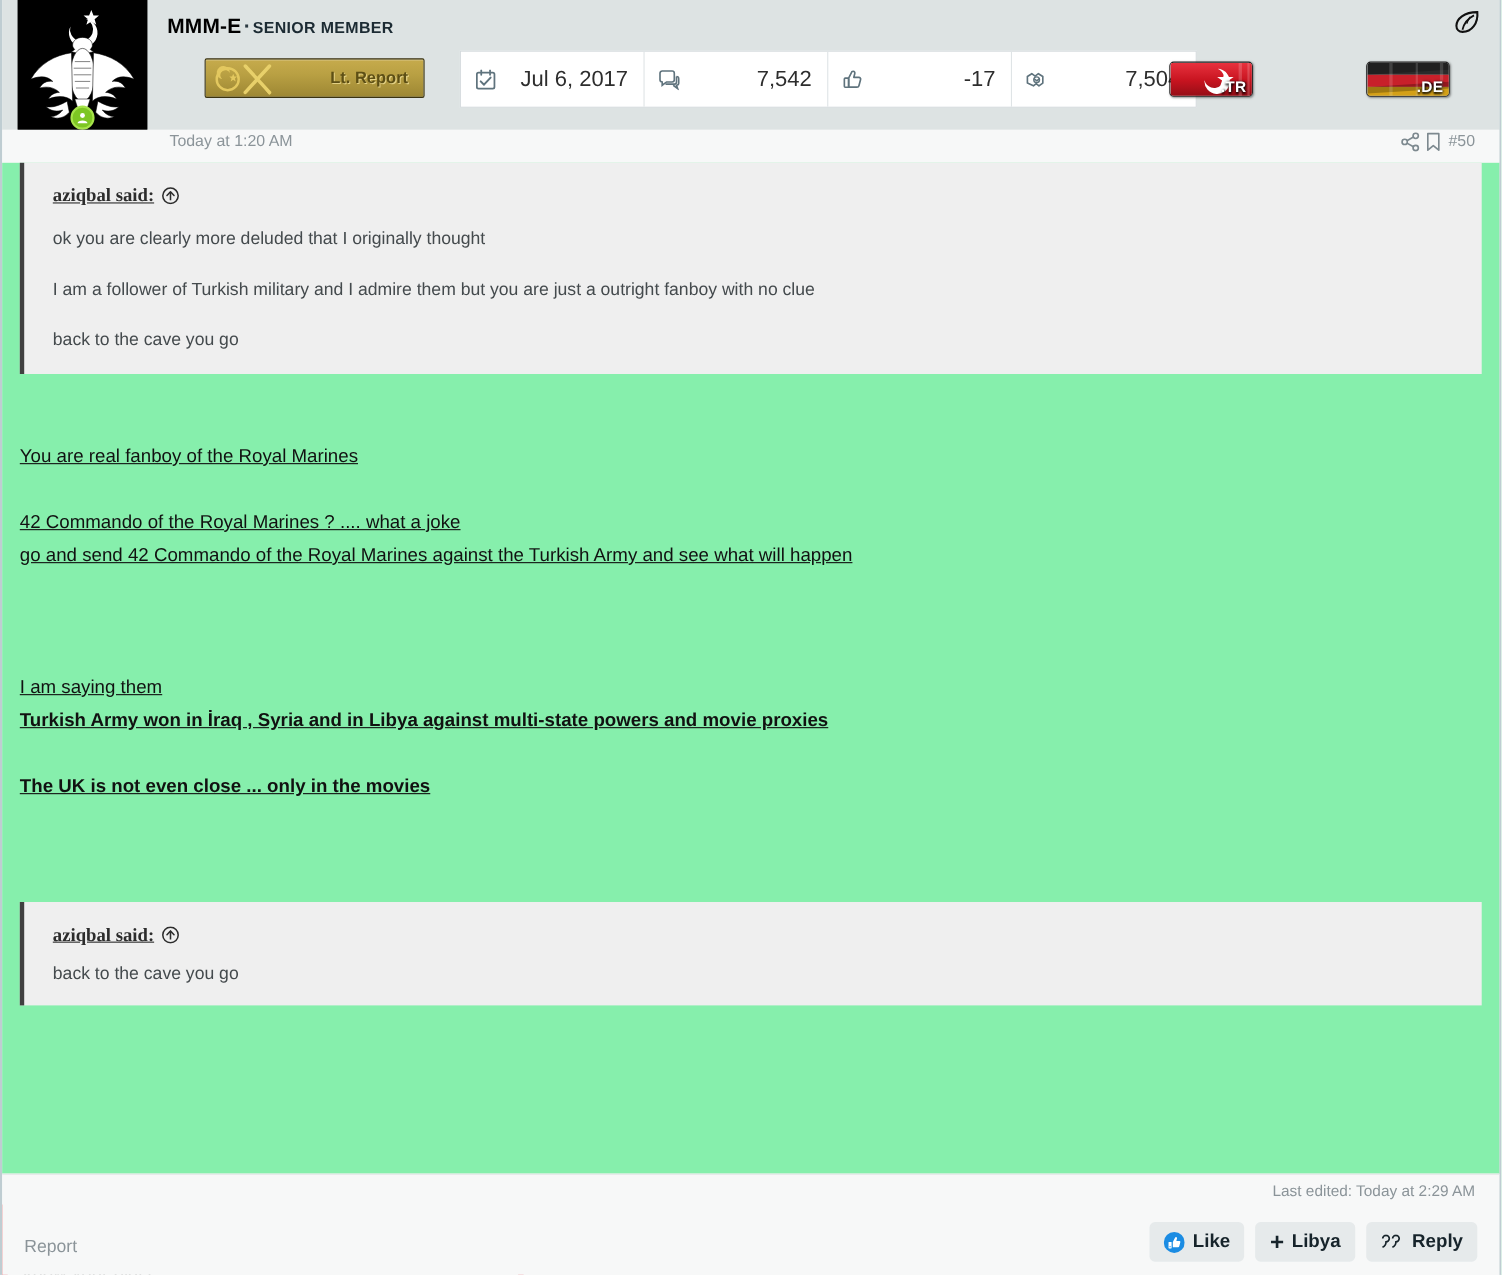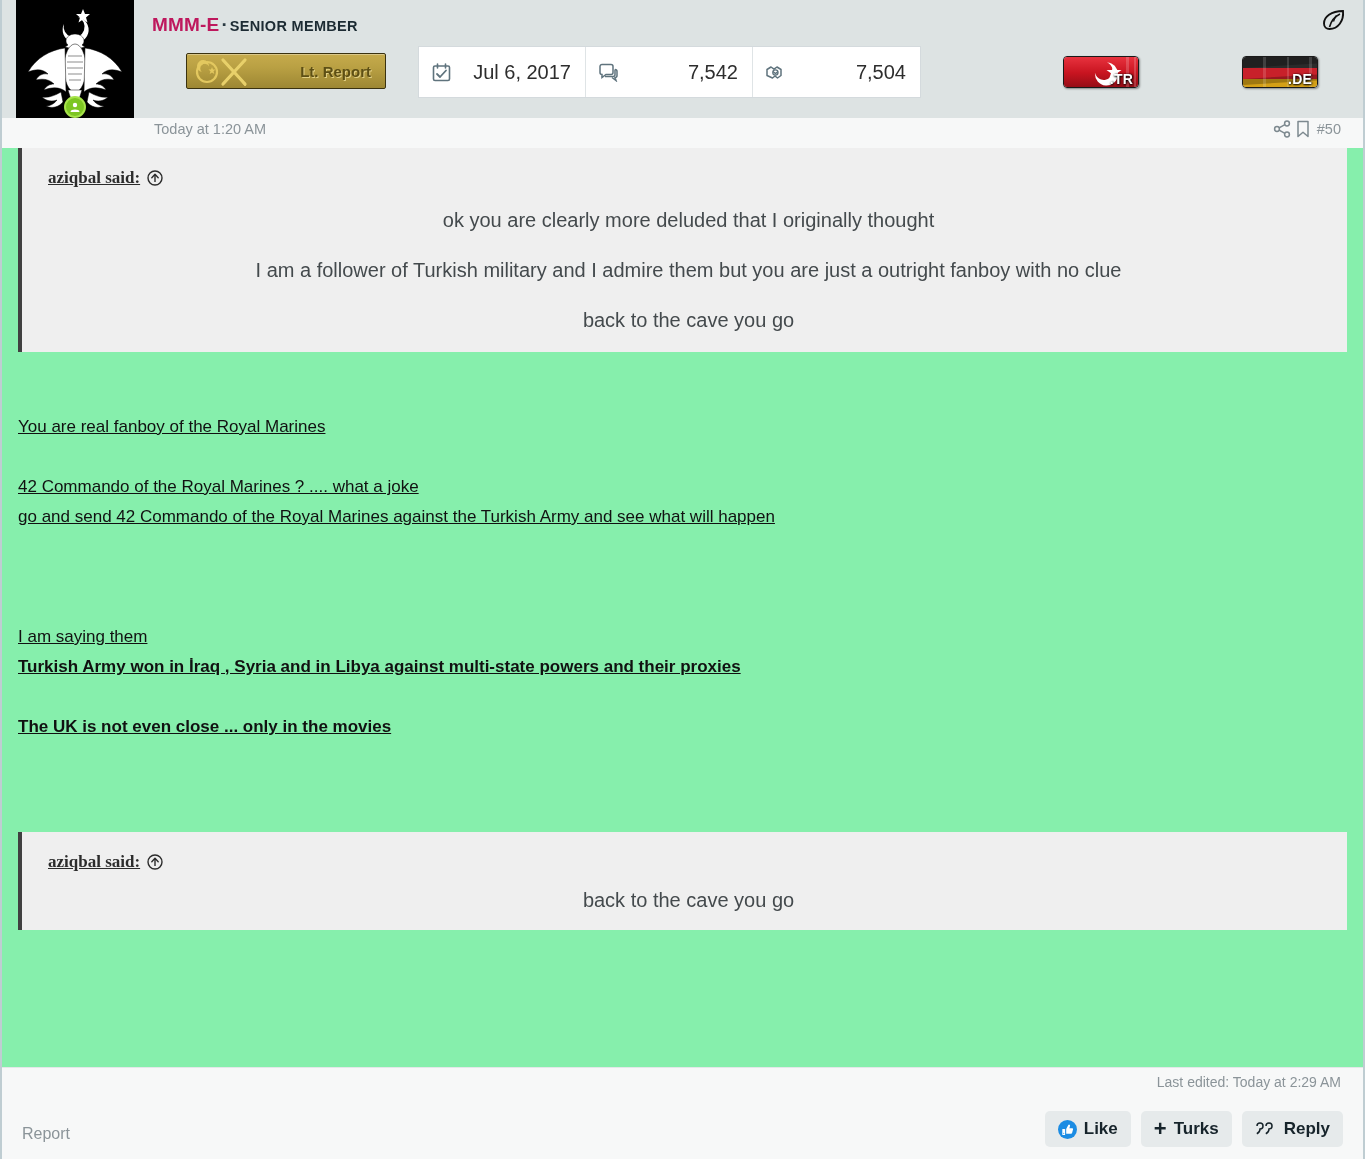--- a/index.html
+++ b/index.html
@@ -63,21 +63,21 @@
   .user-block {
     position: absolute;
     left: 150px; top: 14px;
   }
   .username-row {
     font-size: 19px;
     line-height: 22px;
     white-space: nowrap;
   }
   .username {
-    color: #be185d;
+    color: #000000;
     font-weight: bold;
     letter-spacing: 0.2px;
   }
   .user-sep { color: #2b3a42; font-weight: bold; padding: 0 2px; }
   .user-title {
     color: #1c2b33;
     font-weight: bold;
     font-size: 14.5px;
     letter-spacing: 0.3px;
   }
@@ -222,25 +222,24 @@
   .quote-author {
     color: #2c2c2c;
     font-weight: bold;
     text-decoration: underline;
     font-family: "Liberation Serif", "DejaVu Serif", serif;
     font-size: 17px;
   }
   .quote-jump { width: 16px; height: 16px; color: #2c2c2c; }
   .quote-jump svg { display:block; }
   .quote-line {
-    font-size: 20px;
+    font-size: 16px;
     color: #444a4d;
     line-height: 1.0;
     margin: 0 0 30px 0;
-    text-align: center;
   }
   .quote-line:last-child { margin-bottom: 0; }
 
   .body-text {
     font-size: 17px;
     color: #111111;
     line-height: 30px;
   }
   .para { margin: 0; text-decoration: underline; }
   .spacer-1 { height: 30px; }
@@ -382,20 +381,29 @@
           <svg width="21" height="19" viewBox="0 0 21 19">
             <path d="M2 3.5 a2 2 0 0 1 2 -2 h9 a2 2 0 0 1 2 2 v6 a2 2 0 0 1 -2 2 h-5 l-4 3 v-3 h-0 a2 2 0 0 1 -2 -2 z" fill="none" stroke="currentColor" stroke-width="1.5"></path>
             <path d="M7 13.5 h8 a2 2 0 0 0 2 -2 v-5" fill="none" stroke="currentColor" stroke-width="1.5"></path>
             <path d="M17 6.5 a2 2 0 0 1 2 2 v4 a2 2 0 0 1 -2 2 l1 3 l-4 -3" fill="none" stroke="currentColor" stroke-width="1.5"></path>
           </svg>
         </span>
         <span class="stat-value">7,542</span>
       </div>
       <div class="stat">
         <span class="stat-icon">
+          <svg width="19" height="19" viewBox="0 0 19 19">
+            <path d="M5.5 8 L8.5 2.2 a1.6 1.6 0 0 1 2.6 1.6 L10.2 7.3 h4.6 a1.6 1.6 0 0 1 1.55 2 l-1.5 5.6 a1.8 1.8 0 0 1 -1.75 1.35 H5.5 Z" fill="none" stroke="currentColor" stroke-width="1.5" stroke-linejoin="round"></path>
+            <rect x="1.6" y="8" width="3.9" height="8.3" rx="0.8" fill="none" stroke="currentColor" stroke-width="1.5"></rect>
+          </svg>
+        </span>
+        <span class="stat-value">-17</span>
+      </div>
+      <div class="stat">
+        <span class="stat-icon">
           <svg width="21" height="19" viewBox="0 0 21 19">
             <path d="M2 6.5 L6 4 l3 2.2 l3 -2.2 l4 2.5 v6 l-3.5 2.5 l-2.5 -2 l-2.5 2 L2 12.5 Z" fill="none" stroke="currentColor" stroke-width="1.5" stroke-linejoin="round"></path>
             <path d="M8 8.5 l2.5 2 l2.5 -2" fill="none" stroke="currentColor" stroke-width="1.4"></path>
             <circle cx="10.4" cy="9.5" r="2.6" fill="none" stroke="currentColor" stroke-width="1.3"></circle>
           </svg>
         </span>
         <span class="stat-value">7,504</span>
       </div>
     </div>
 
@@ -492,21 +500,21 @@
 
     <div class="body-text">
       <div class="spacer-2"></div>
       <p class="para">You are real fanboy of the Royal Marines</p>
       <div class="spacer-1"></div>
       <p class="para">42 Commando of the Royal Marines ? .... what a joke</p>
       <p class="para">go and send 42 Commando of the Royal Marines against the Turkish Army and see what will happen</p>
       <div class="spacer-2"></div>
       <div class="spacer-1"></div>
       <p class="para">I am saying them</p>
-      <p class="para bold-para">Turkish Army won in İraq , Syria and in Libya against multi-state powers and their proxies</p>
+      <p class="para bold-para">Turkish Army won in İraq , Syria and in Libya against multi-state powers and movie proxies</p>
       <div class="spacer-1"></div>
       <p class="para bold-para">The UK is not even close ... only in the movies</p>
       <div class="spacer-2"></div>
       <div class="spacer-1"></div>
     </div>
 
     <div class="quote-block" style="padding-bottom:20px;">
       <div class="quote-attr" style="margin-bottom:18px;">
         <span class="quote-author">aziqbal said:</span>
         <span class="quote-jump">
@@ -540,21 +548,21 @@
             <path d="M8.2 9 L10.3 4.9 a1 1 0 0 1 1.7 1 l-0.6 2.3 h2.7 a0.95 0.95 0 0 1 0.92 1.2 l-0.95 3.6 a1.1 1.1 0 0 1 -1.06 0.82 H8.2 Z" fill="#ffffff"></path>
             <rect x="4.3" y="9" width="2.8" height="5.9" rx="0.5" fill="#ffffff"></rect>
             <circle cx="5.7" cy="13.3" r="0.55" fill="#1b8ce3"></circle>
           </svg>
         </span>
         <span>Like</span>
       </div>
 
       <div class="action-btn">
         <span class="plus-glyph">+</span>
-        <span>Turks</span>
+        <span>Libya</span>
       </div>
 
       <div class="action-btn">
         <span class="btn-icon">
           <svg width="22" height="15" viewBox="0 0 22 15">
             <g fill="none" stroke="#17242b" stroke-width="1.5">
               <path d="M2 4 a3 3 0 1 1 3 3 c0 2.5 -1.5 4 -3.2 4.8"></path>
               <path d="M11 4 a3 3 0 1 1 3 3 c0 2.5 -1.5 4 -3.2 4.8"></path>
             </g>
           </svg>

